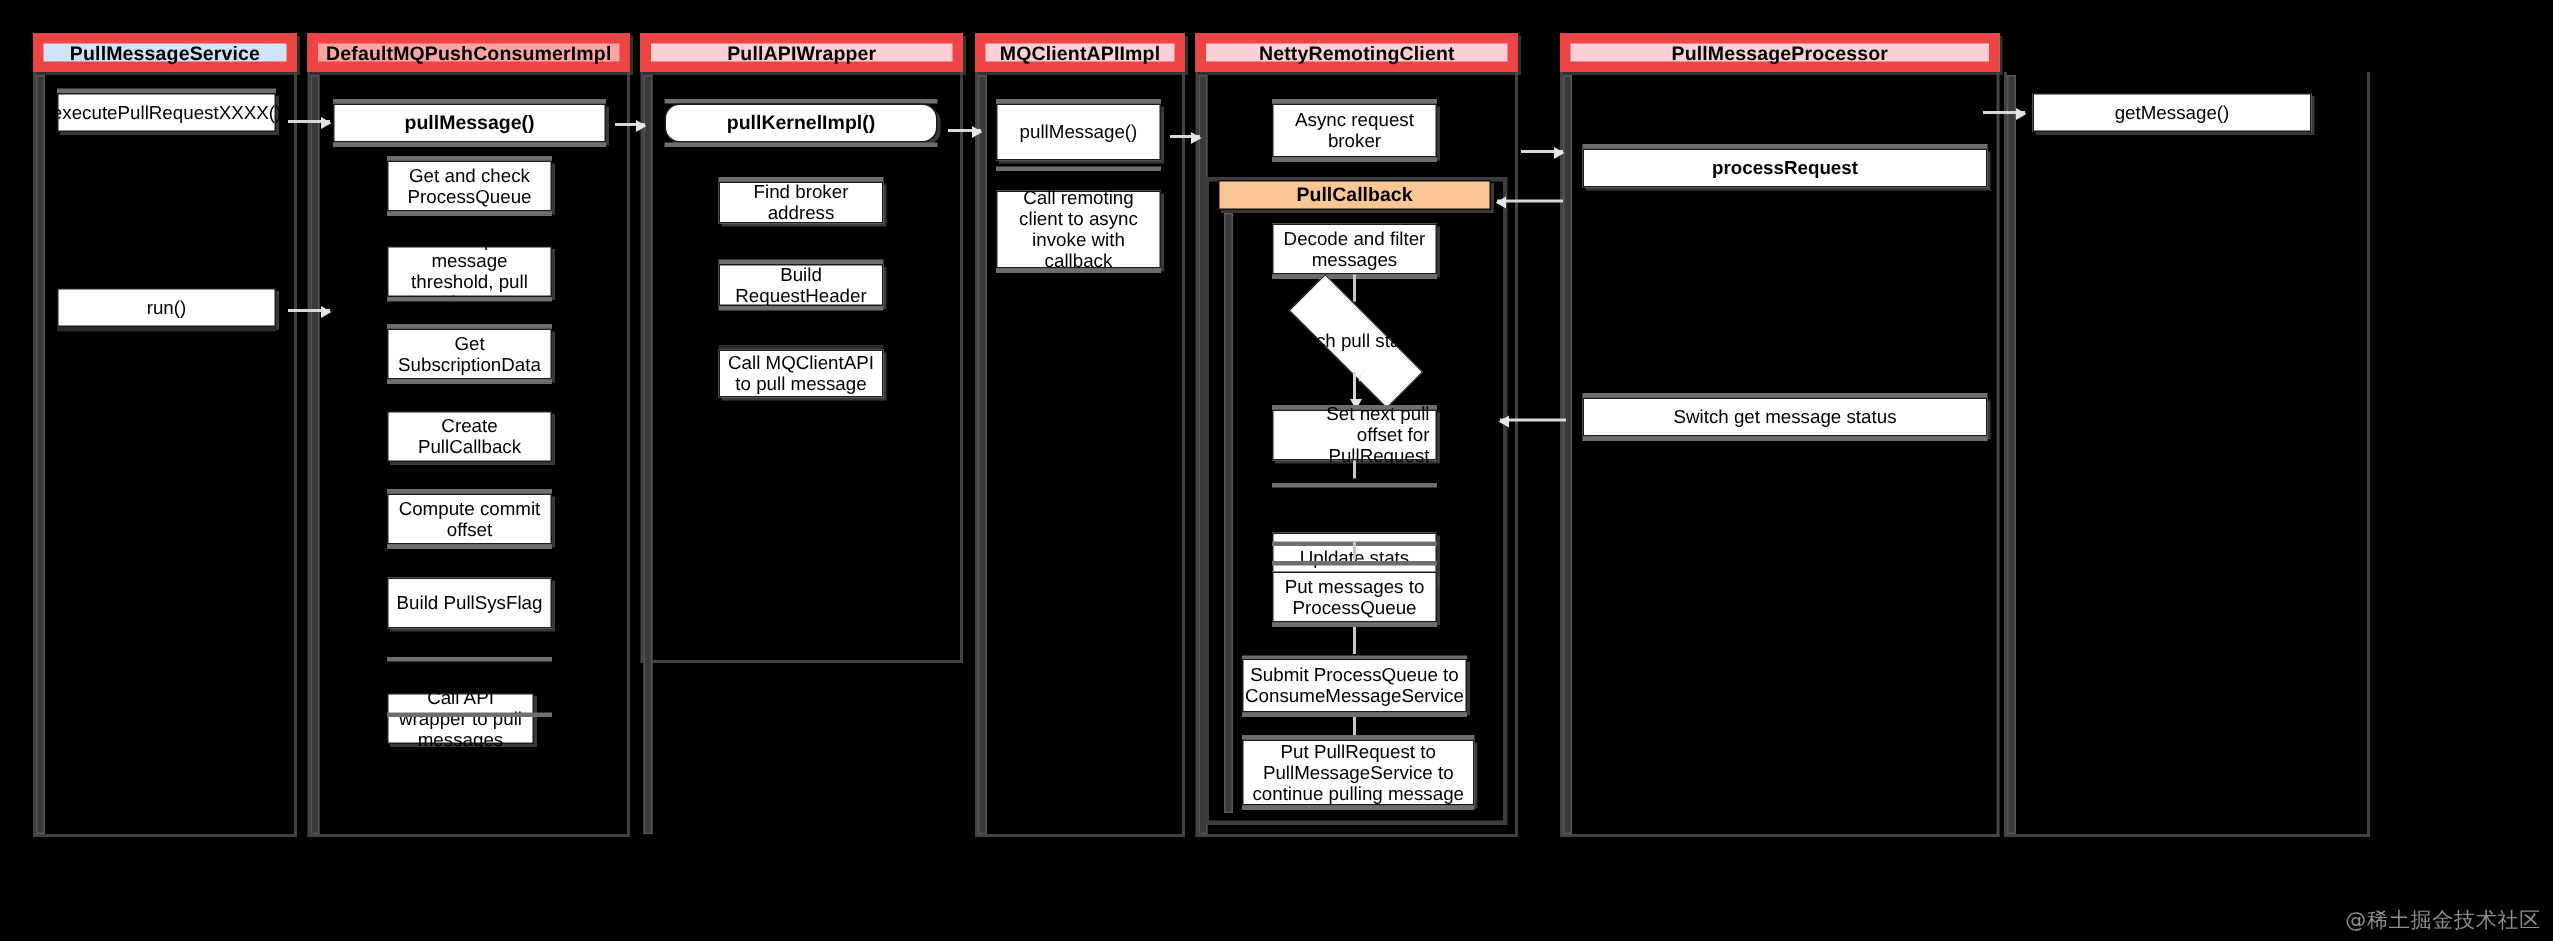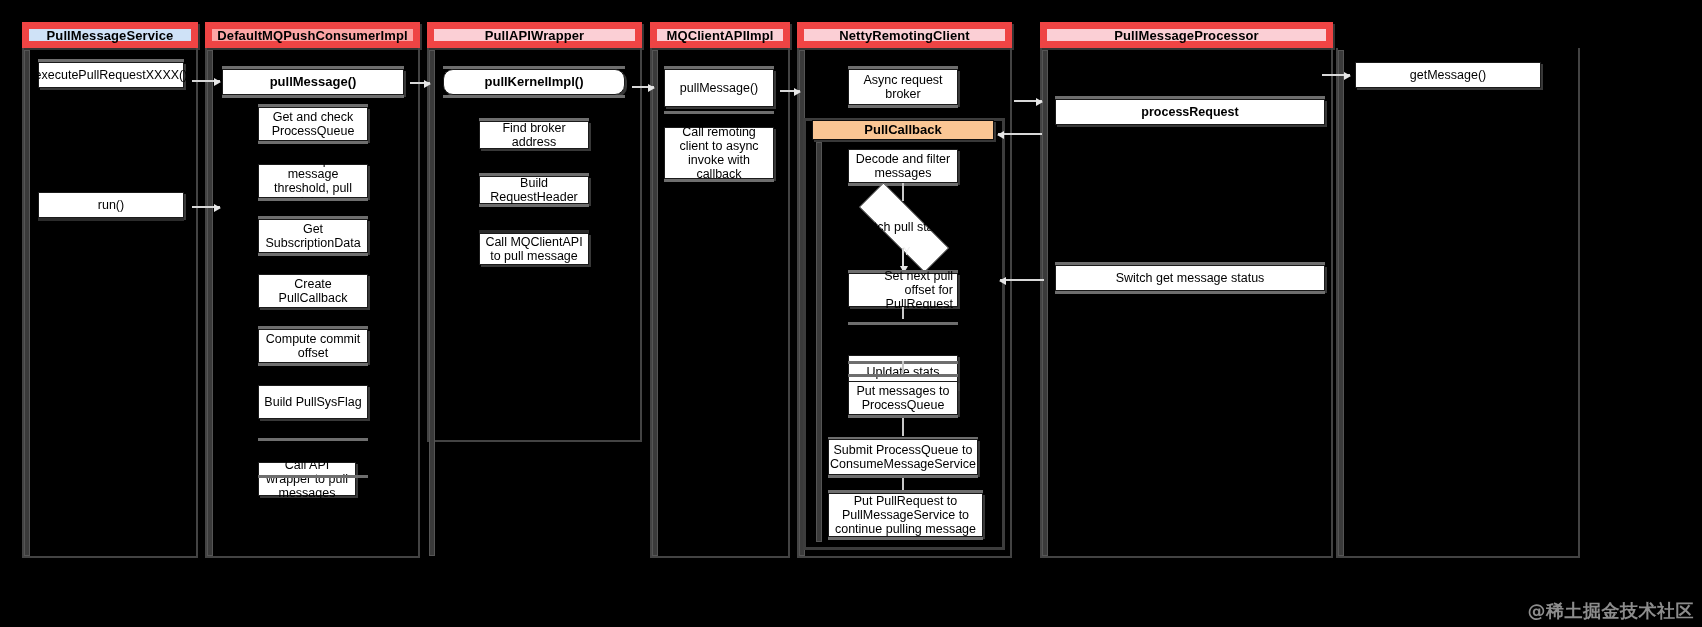--- a/index.html
+++ b/index.html
@@ -76,23 +76,22 @@
   .arrow-v{position:absolute;width:0;border-left:2px solid #d8d8d8;}
   .arrow-v:after{
     content:"";position:absolute;left:-4px;bottom:-1px;
     border-top:7px solid #e6e6e6;border-left:4px solid transparent;border-right:4px solid transparent;
   }
   .arrow-label{position:absolute;font-size:11px;color:#f0f0f0;}
 
   
   .watermark{
     position:absolute;right:8px;bottom:4px;
-    color:#8d8d8d;font-size:18px;letter-spacing:.5px;
+    color:#8d8d8d;font-size:14px;letter-spacing:.5px;
     font-family:"DejaVu Sans",sans-serif;
-    font-weight:bold;
   }
 </style>
 </head>
 <body>
 
 <div id="canvas"></div>
 
 <div class="lane" style="left:22px;top:22px;width:176px;height:536px;">
   <div class="lane-head" style="background:#cfe2f7;">PullMessageService</div>
   <div class="lane-body"></div>

